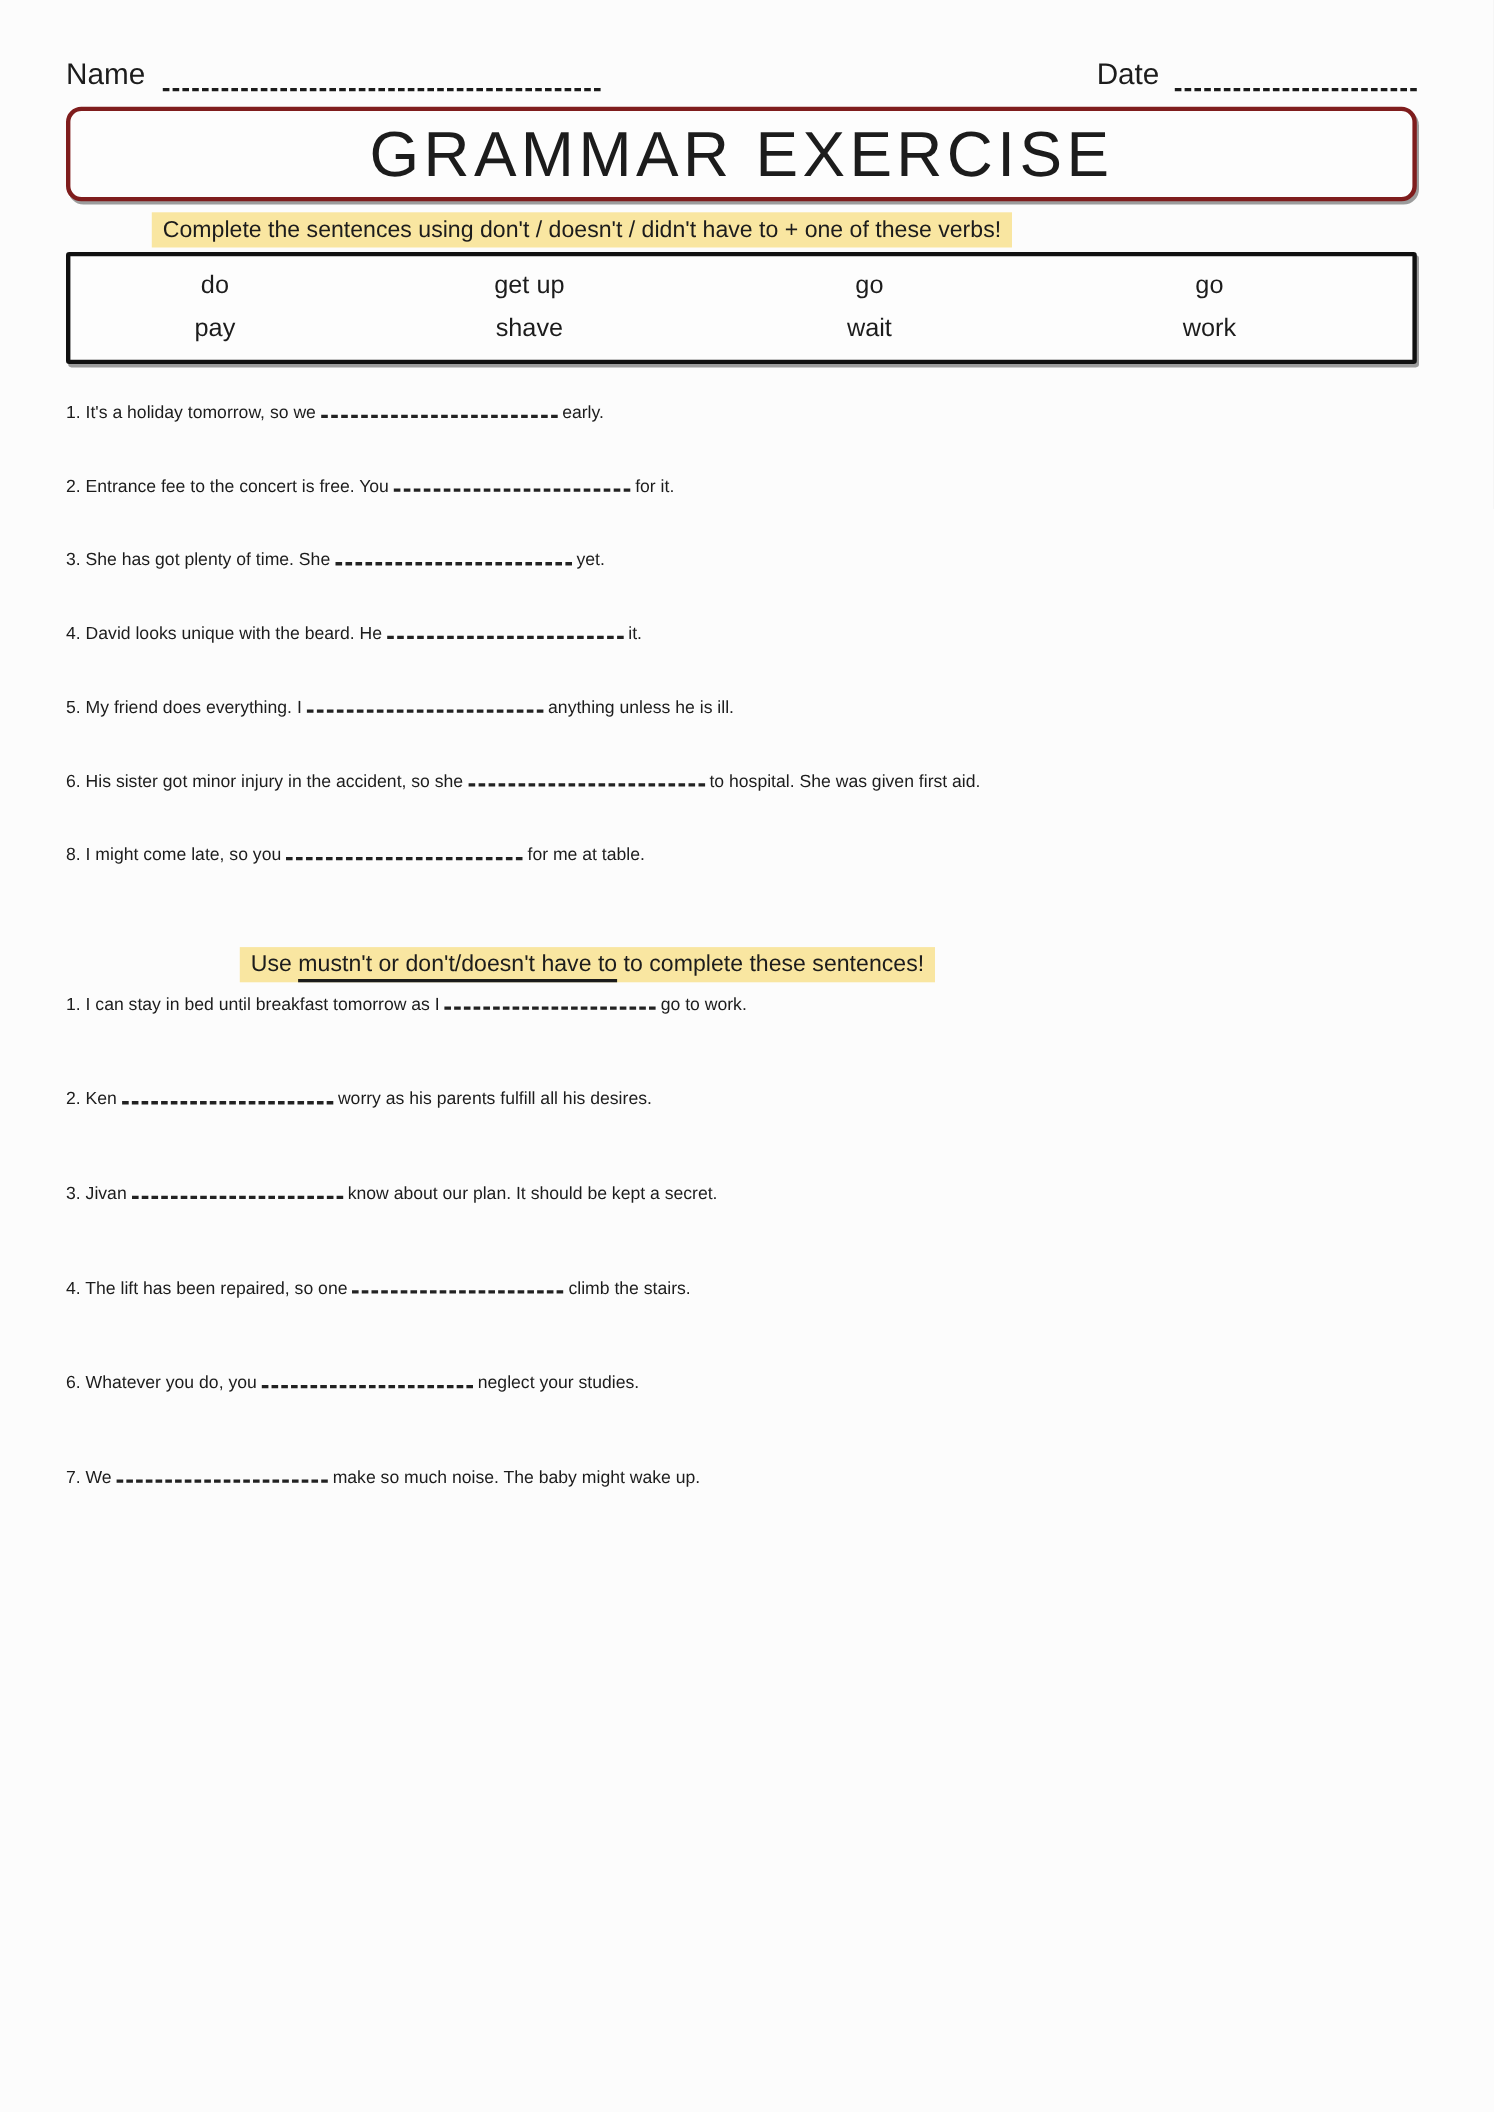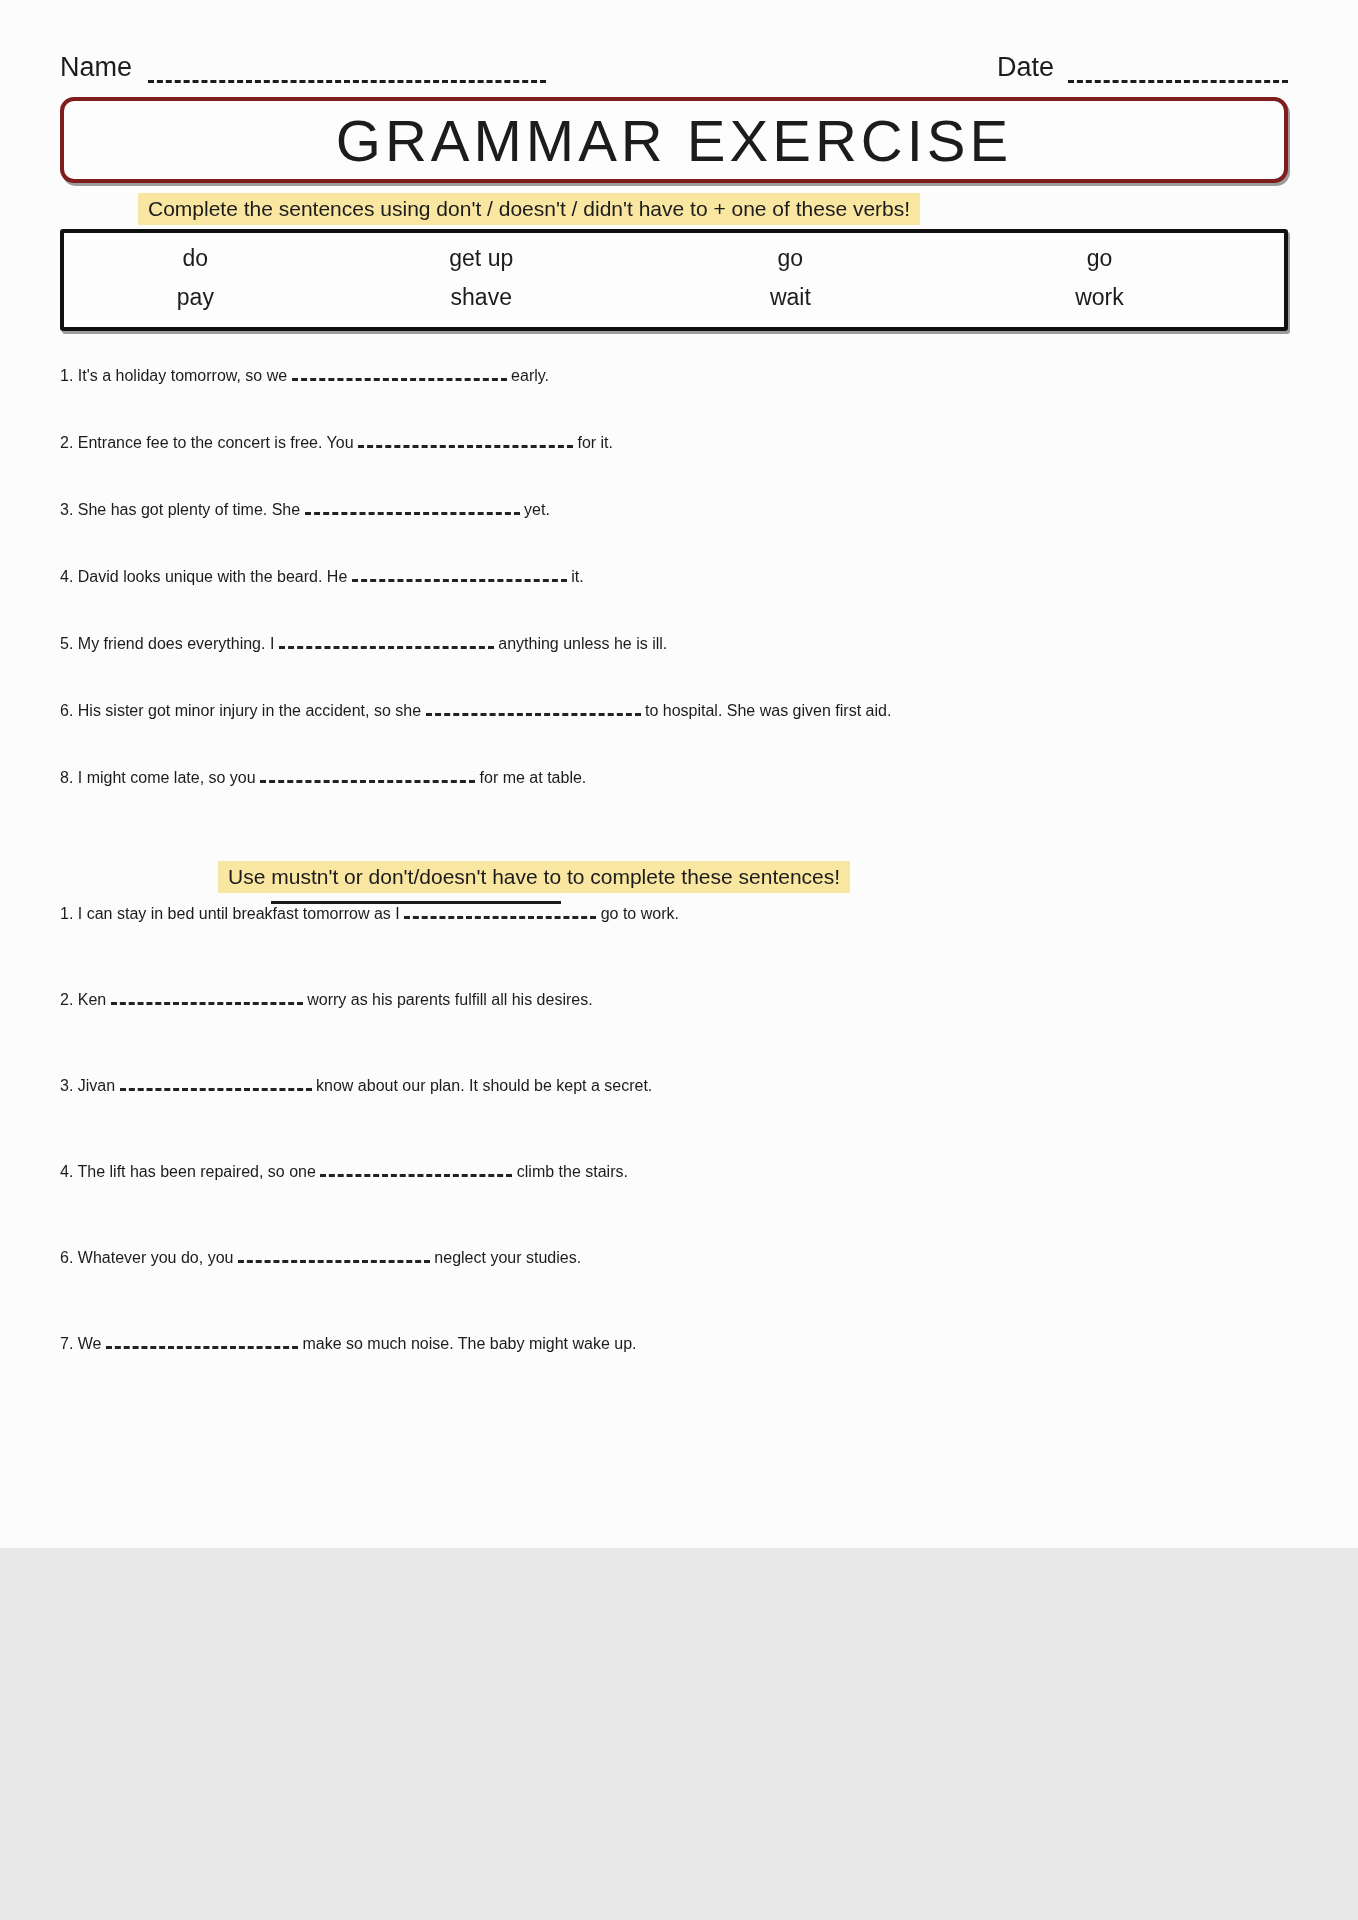--- a/index.html
+++ b/index.html
@@ -1,18 +1,18 @@
 <!DOCTYPE html>
 <html style="--hl: #F9E6A1;"><head>
 <meta charset="utf-8">
 <style>
   * { box-sizing: border-box; }
   body { margin: 0; background: #e8e8e8; }
   .page {
-    width: 1358px; height: 1548px; margin: 0 auto;
+    width: 1358px; height: 1920px; margin: 0 auto;
     background: #FCFCFC; color: #1C1C1C;
     font-family: "Liberation Sans", sans-serif;
     padding: 52px 70px 0 60px; overflow: hidden; position: relative;
   }
 
   
   .header-row { display: flex; justify-content: space-between; align-items: flex-end; font-size: 27px; }
   .header-left, .header-right { display: flex; align-items: flex-end; }
   .hline { display: inline-block; border-bottom: 3px dashed #1C1C1C; height: 6px; }
   .name-line { width: 398px; margin-left: 16px; }
@@ -24,21 +24,21 @@
     border: 4px solid #7f1d1d; border-radius: 14px;
     box-shadow: 2px 3px 0 #9c9c9c;
     display: flex; align-items: center; justify-content: center;
   }
   .title-box h1 { margin: 0; font-size: 58px; font-weight: 500; letter-spacing: 4px; }
 
   
   .instr1 { margin-top: 10px; margin-left: 78px; }
   .instr2 { margin-top: 70px; margin-left: 158px; }
   .hl { background: var(--hl, #F9E6A1); padding: 4px 10px; font-size: 21px; display: inline-block; }
-  .ul { border-bottom: 3px solid #1b1b1b; padding-bottom: 13px; }
+  .ul { border-bottom: 3px solid #1b1b1b; padding-bottom: 2px; }
 
   
   .verb-box {
     margin-top: 4px; border: 4px solid #101010; border-radius: 3px;
     box-shadow: 2px 3px 0 #9c9c9c; background: #FDFDFD;
     padding: 12px 30px 16px 0;
     display: grid; grid-template-columns: 0.85fr 1fr 1fr 1fr; row-gap: 12px;
     font-size: 23px;
   }
   .verb-cell { text-align: center; }

